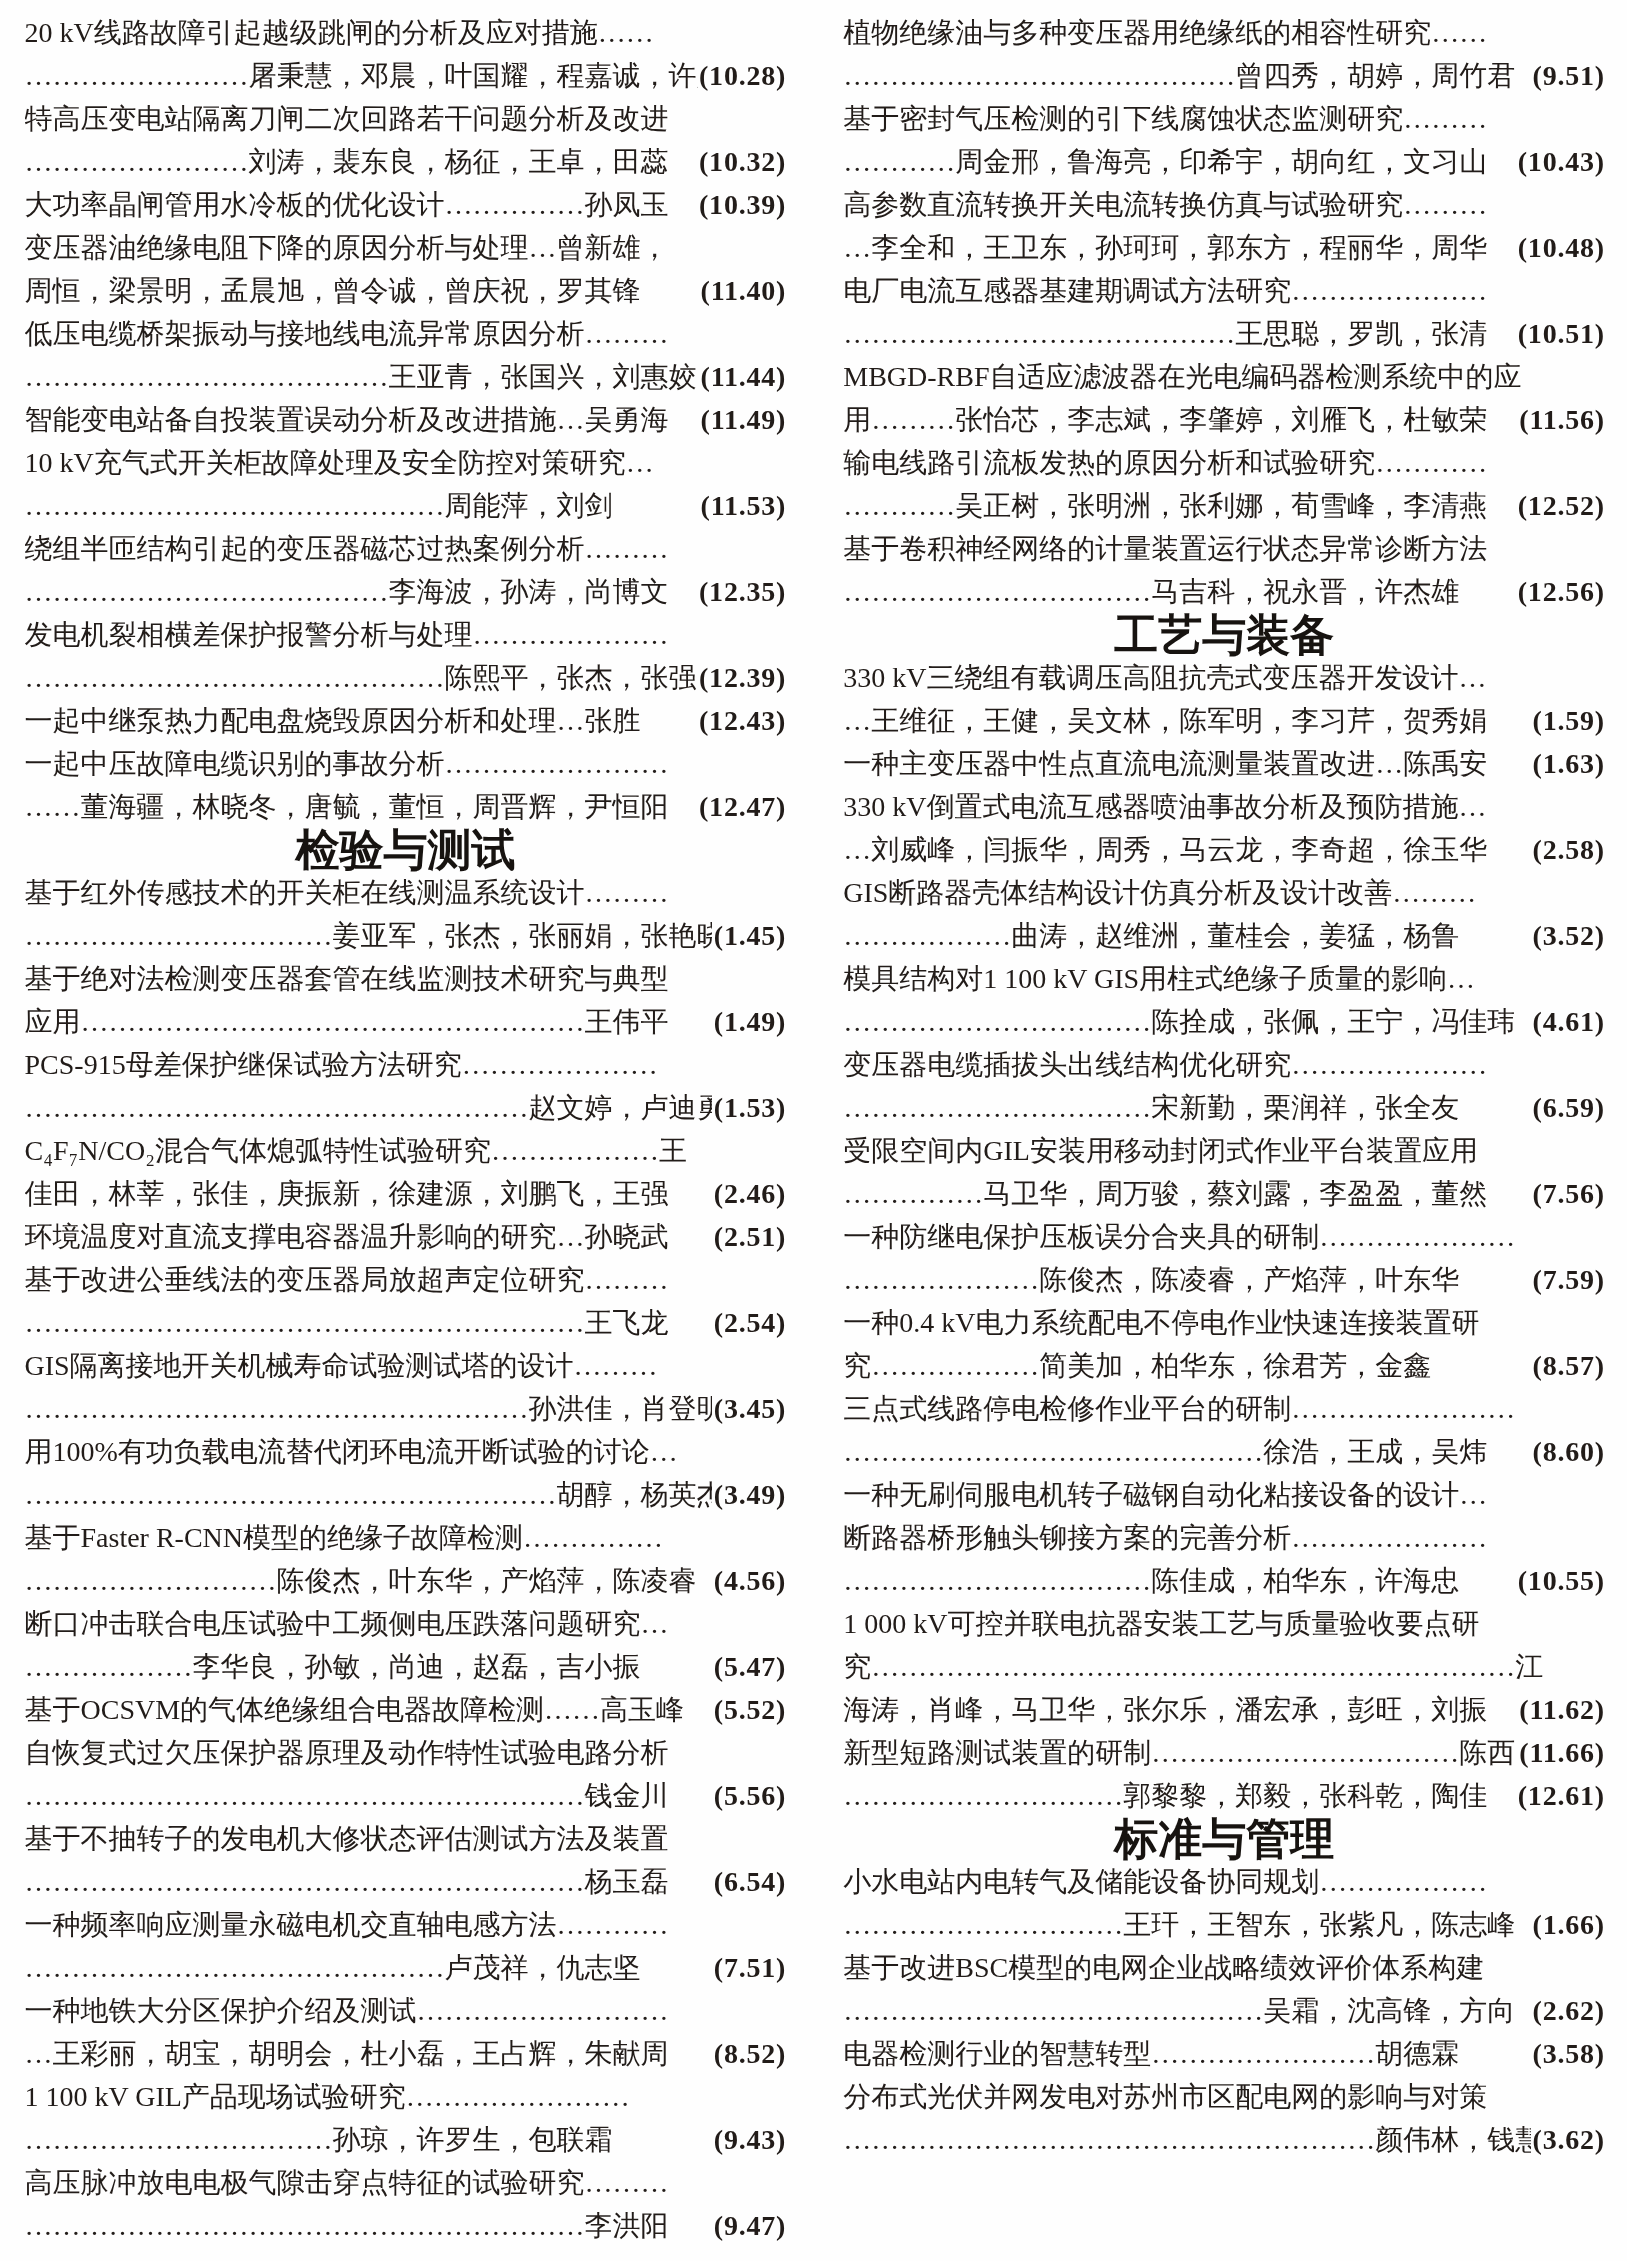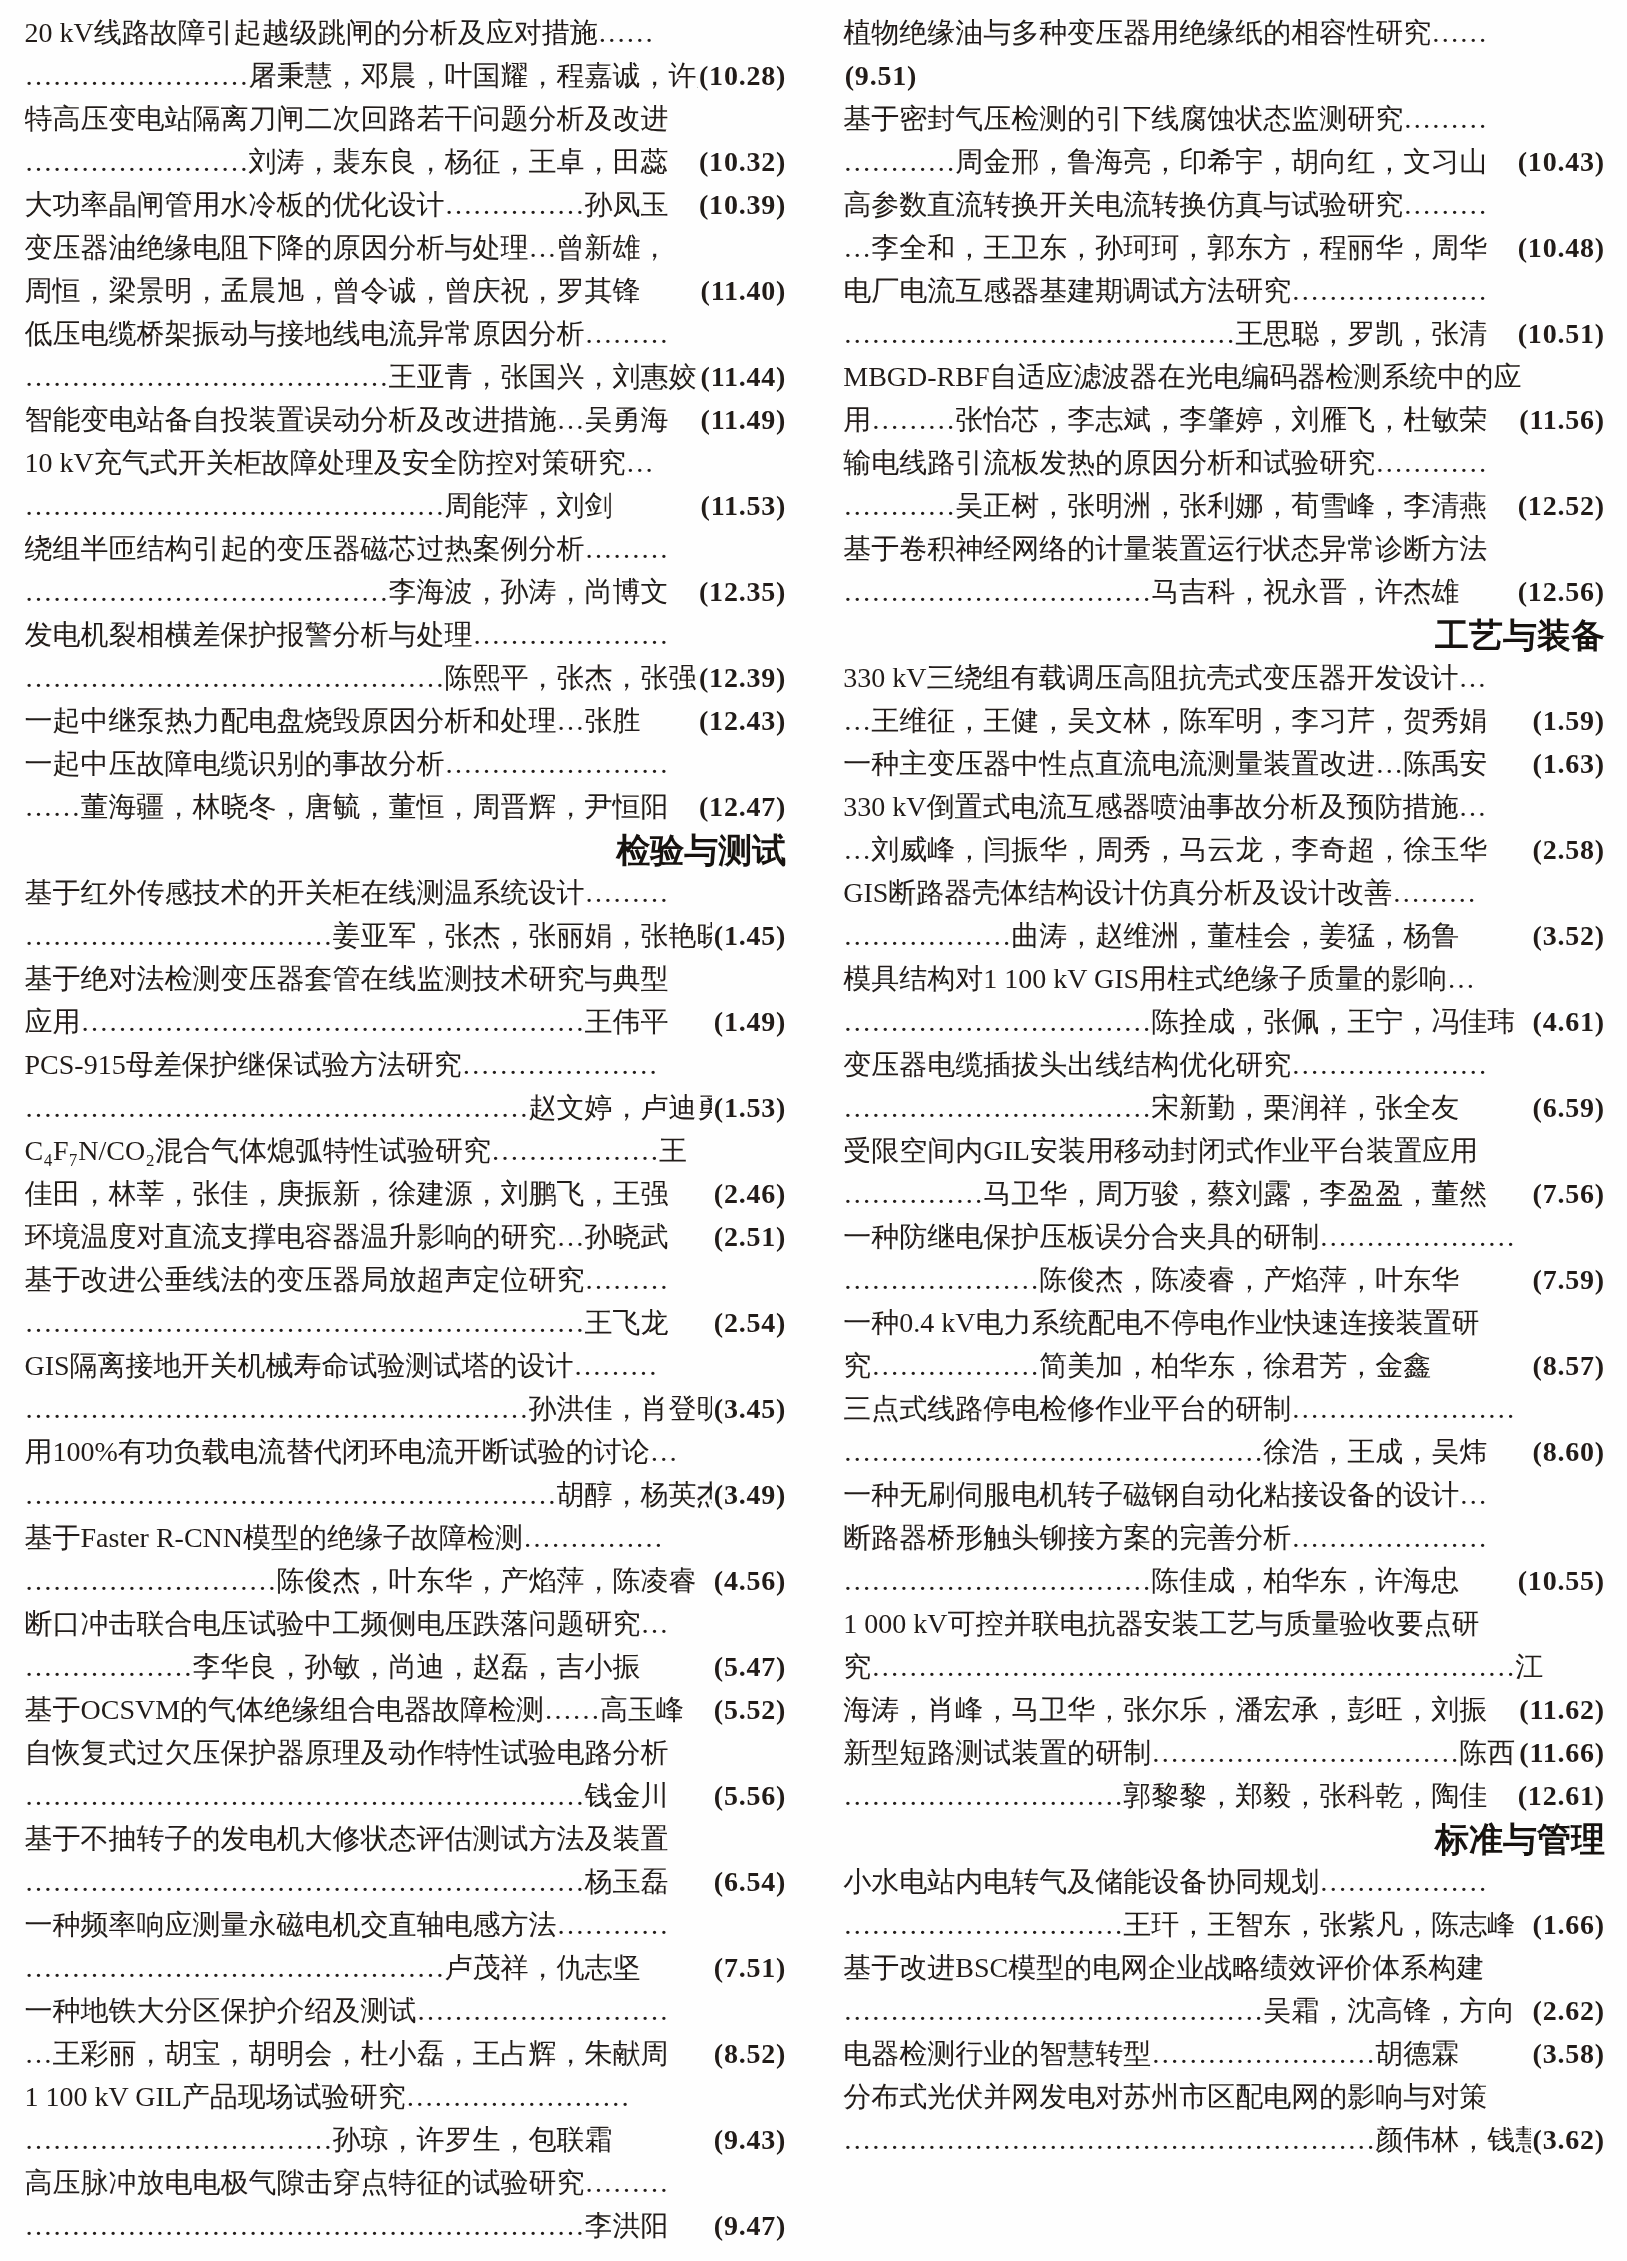--- a/index.html
+++ b/index.html
@@ -16,22 +16,22 @@
   }
   .col{flex:1 1 0;min-width:0;}
   .ln{
     display:flex;justify-content:space-between;align-items:baseline;
     height:43px;line-height:43px;
     font-size:28px;white-space:nowrap;overflow:hidden;
   }
   .t{overflow:hidden;min-width:0;flex:0 1 auto;}
   .pg{flex:0 0 auto;padding-left:1.5px;letter-spacing:0.8px;font-weight:bold;}
   .hdr{
-    height:43px;line-height:44px;text-align:right;
-    font-size:34px;font-weight:bold;
+    height:43px;line-height:44px;text-align:center;
+    font-size:44px;font-weight:bold;
     font-family:"Liberation Sans","DejaVu Sans",sans-serif;
     color:#171310;
   }
 </style>
 </head>
 <body>
 
 <div class="page">
   <div class="col">
       <div class="ln">
@@ -215,20 +215,21 @@
       <div class="ln">
         <span class="t">……………………………………………………李洪阳</span>
         <span class="pg">(9.47)</span>
       </div>
     </div>
   <div class="col">
       <div class="ln">
         <span class="t">植物绝缘油与多种变压器用绝缘纸的相容性研究……</span>
       </div>
       <div class="ln">
+        <span class="t">……………………………………曾四秀，胡婷，周竹君</span>
         <span class="pg">(9.51)</span>
       </div>
       <div class="ln">
         <span class="t">基于密封气压检测的引下线腐蚀状态监测研究………</span>
       </div>
       <div class="ln">
         <span class="t">…………周金邢，鲁海亮，印希宇，胡向红，文习山</span>
         <span class="pg">(10.43)</span>
       </div>
       <div class="ln">

